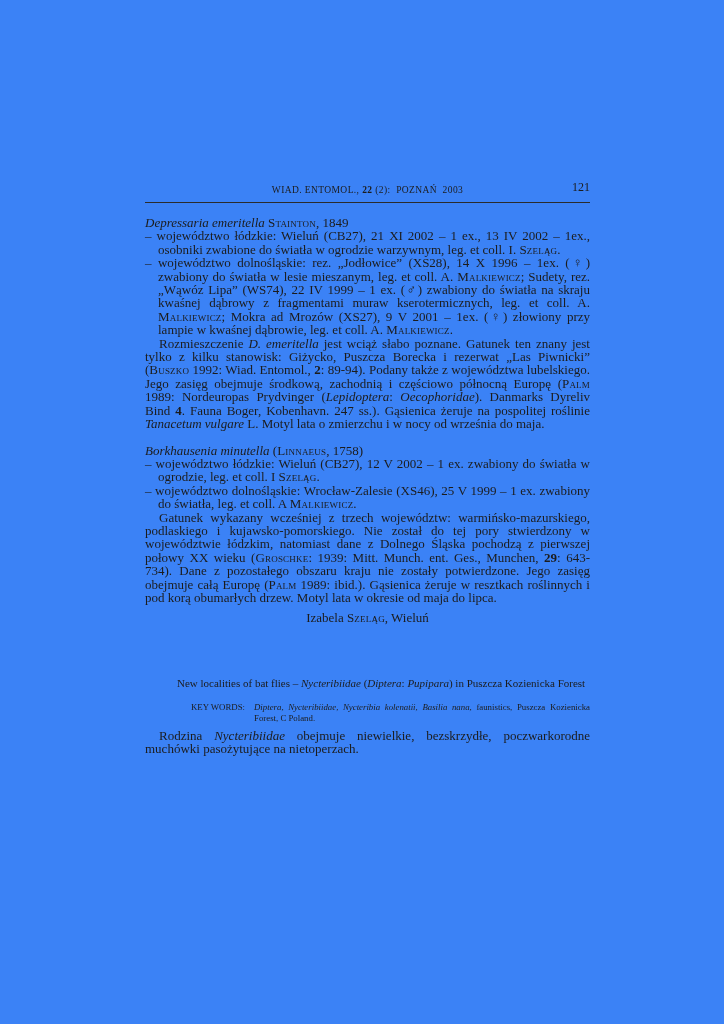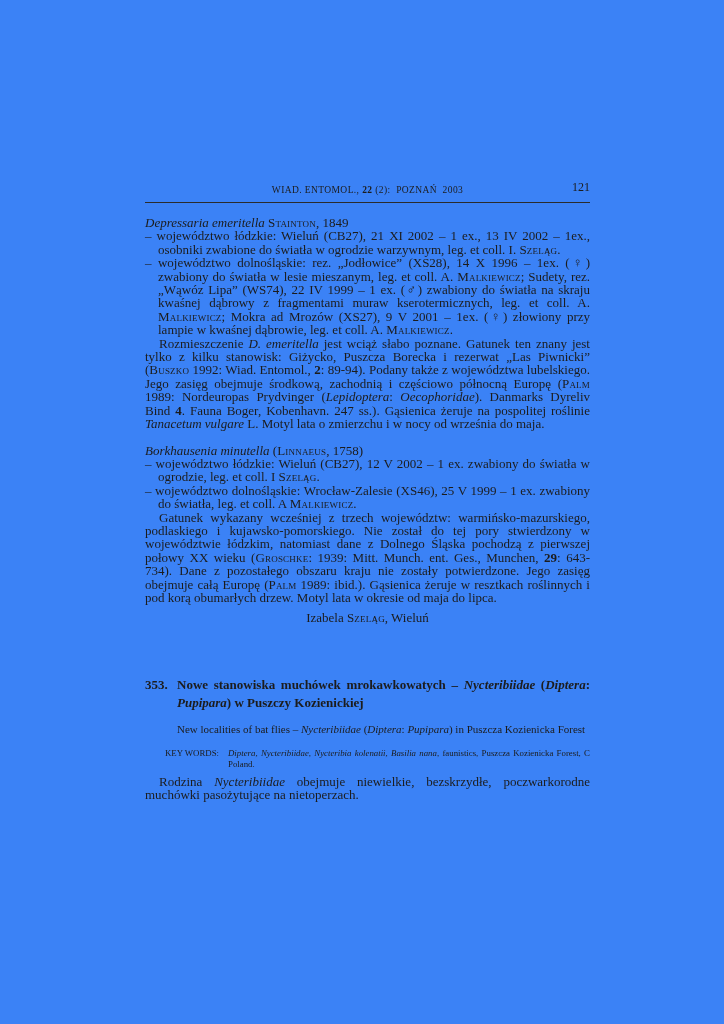--- a/index.html
+++ b/index.html
@@ -28,21 +28,21 @@
   .signature { text-align:center; margin-top:7px; }
 
   .sc { font-variant:small-caps; letter-spacing:0.2px; }
 
   
   .article-353 { margin-top:51px; }
   .heading-353 { display:flex; }
   .art-num { width:32px; flex:none; font-size:13px; font-weight:bold; line-height:18.5px; }
   .art-title-pl { flex:1; font-size:13px; font-weight:bold; line-height:18.5px; text-align:justify; }
   .art-title-en { margin:9px 0 0 32px; font-size:11px; line-height:15px; text-align:justify; }
-  .keywords { display:flex; margin:11px 0 0 20px; font-size:8.8px; line-height:11.5px; }
+  .keywords { display:flex; margin:11px 0 0 46px; font-size:8.8px; line-height:11.5px; }
   .kw-label { flex:none; white-space:nowrap; margin-right:9px; }
   .kw-text { flex:1; text-align:justify; }
   .article-353 .body-p:first-of-type { margin-top:4px; }
 </style>
 </head>
 <body>
 
 <div class="page">
   <div class="col">
 
@@ -65,24 +65,20 @@
         <div class="record">– województwo łódzkie: Wieluń (CB27), 12 V 2002 – 1 ex. zwabiony do światła w ogrodzie, leg. et coll. I <span class="sc">Szeląg</span>.</div>
         <div class="record">– województwo dolnośląskie: Wrocław-Zalesie (XS46), 25 V 1999 – 1 ex. zwabiony do światła, leg. et coll. A <span class="sc">Malkiewicz</span>.</div>
         <p class="body-p">Gatunek wykazany wcześniej z trzech województw: warmińsko-mazurskiego, podlaskiego i kujawsko-pomorskiego. Nie został do tej pory stwierdzony w województwie łódzkim, natomiast dane z Dolnego Śląska pochodzą z pierwszej połowy XX wieku (<span class="sc">Groschke</span>: 1939: Mitt. Munch. ent. Ges., Munchen, <b>29</b>: 643-734). Dane z pozostałego obszaru kraju nie zostały potwierdzone. Jego zasięg obejmuje całą Europę (<span class="sc">Palm</span> 1989: ibid.). Gąsienica żeruje w resztkach roślinnych i pod korą obumarłych drzew. Motyl lata w okresie od maja do lipca.</p>
       </div>
 
 
       <div class="signature">Izabela <span class="sc">Szeląg</span>, Wieluń</div>
     </section>
 
     <section class="article-353">
-      <div class="heading-353">
-        <div class="art-num">353.</div>
-        <div class="art-title-pl">Nowe stanowiska muchówek mrokawkowatych – <i>Nycteribiidae</i> (<i>Diptera</i>: <i>Pupipara</i>) w Puszczy Kozienickiej</div>
-      </div>
       <div class="art-title-en">New localities of bat flies – <i>Nycteribiidae</i> (<i>Diptera</i>: <i>Pupipara</i>) in Puszcza Kozienicka Forest</div>
       <div class="keywords">
         <span class="kw-label">KEY WORDS:</span>
         <div class="kw-text"><i>Diptera</i>, <i>Nycteribiidae</i>, <i>Nycteribia kolenatii</i>, <i>Basilia nana</i>, faunistics, Puszcza Kozienicka Forest, C Poland.</div>
       </div>
       <p class="body-p">Rodzina <i>Nycteribiidae</i> obejmuje niewielkie, bezskrzydłe, poczwarkorodne muchówki pasożytujące na nietoperzach.</p>
     </section>
 
   </div>
 </div>

